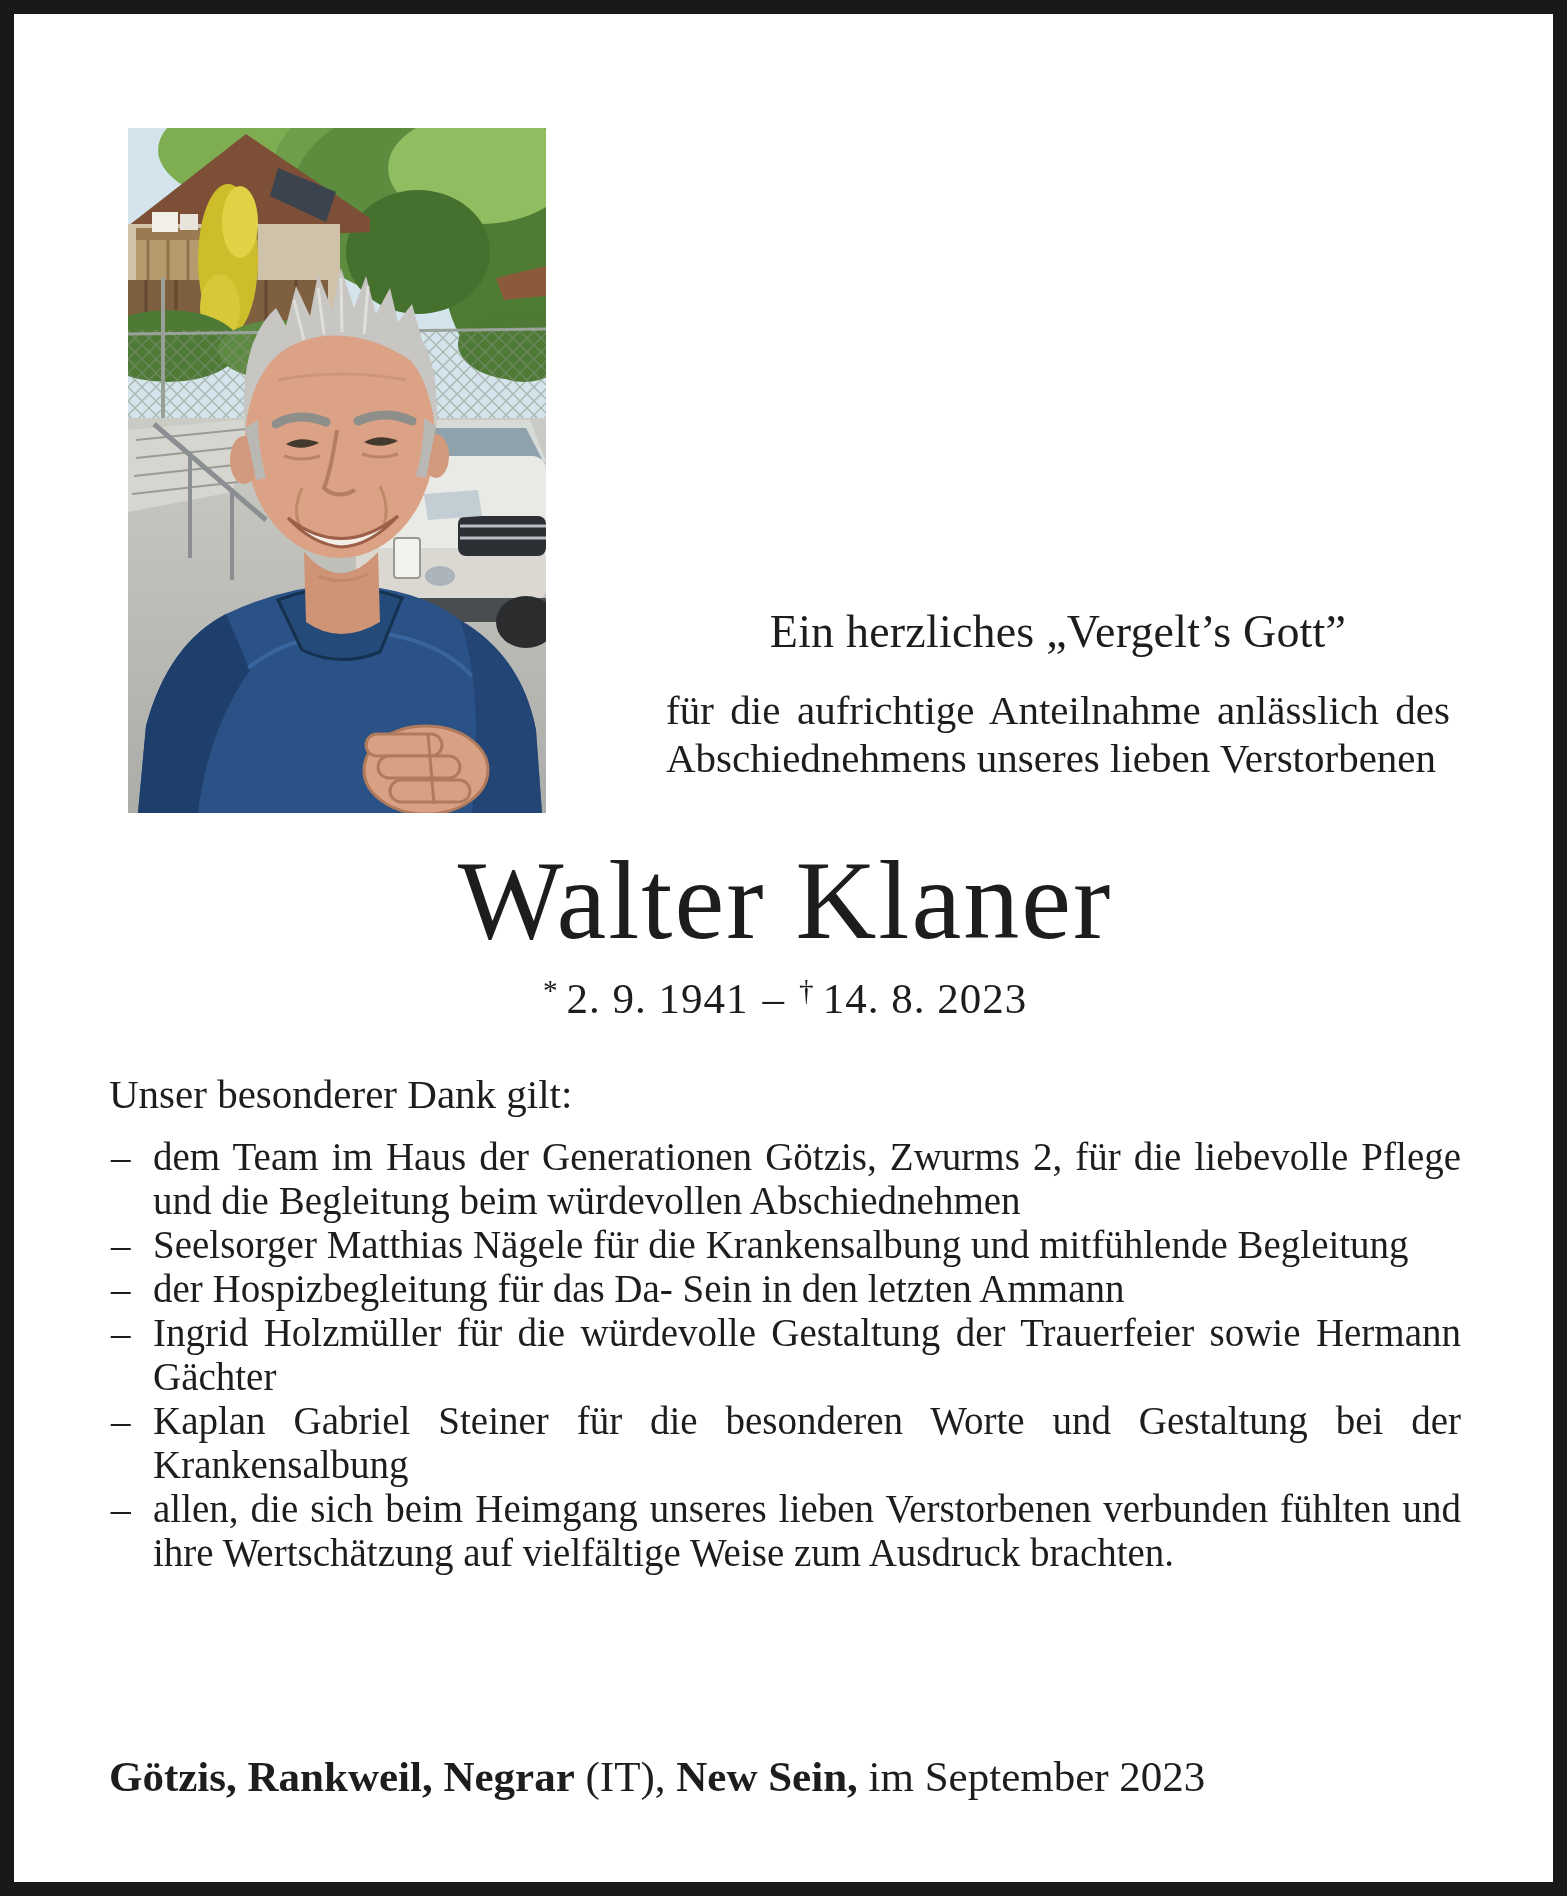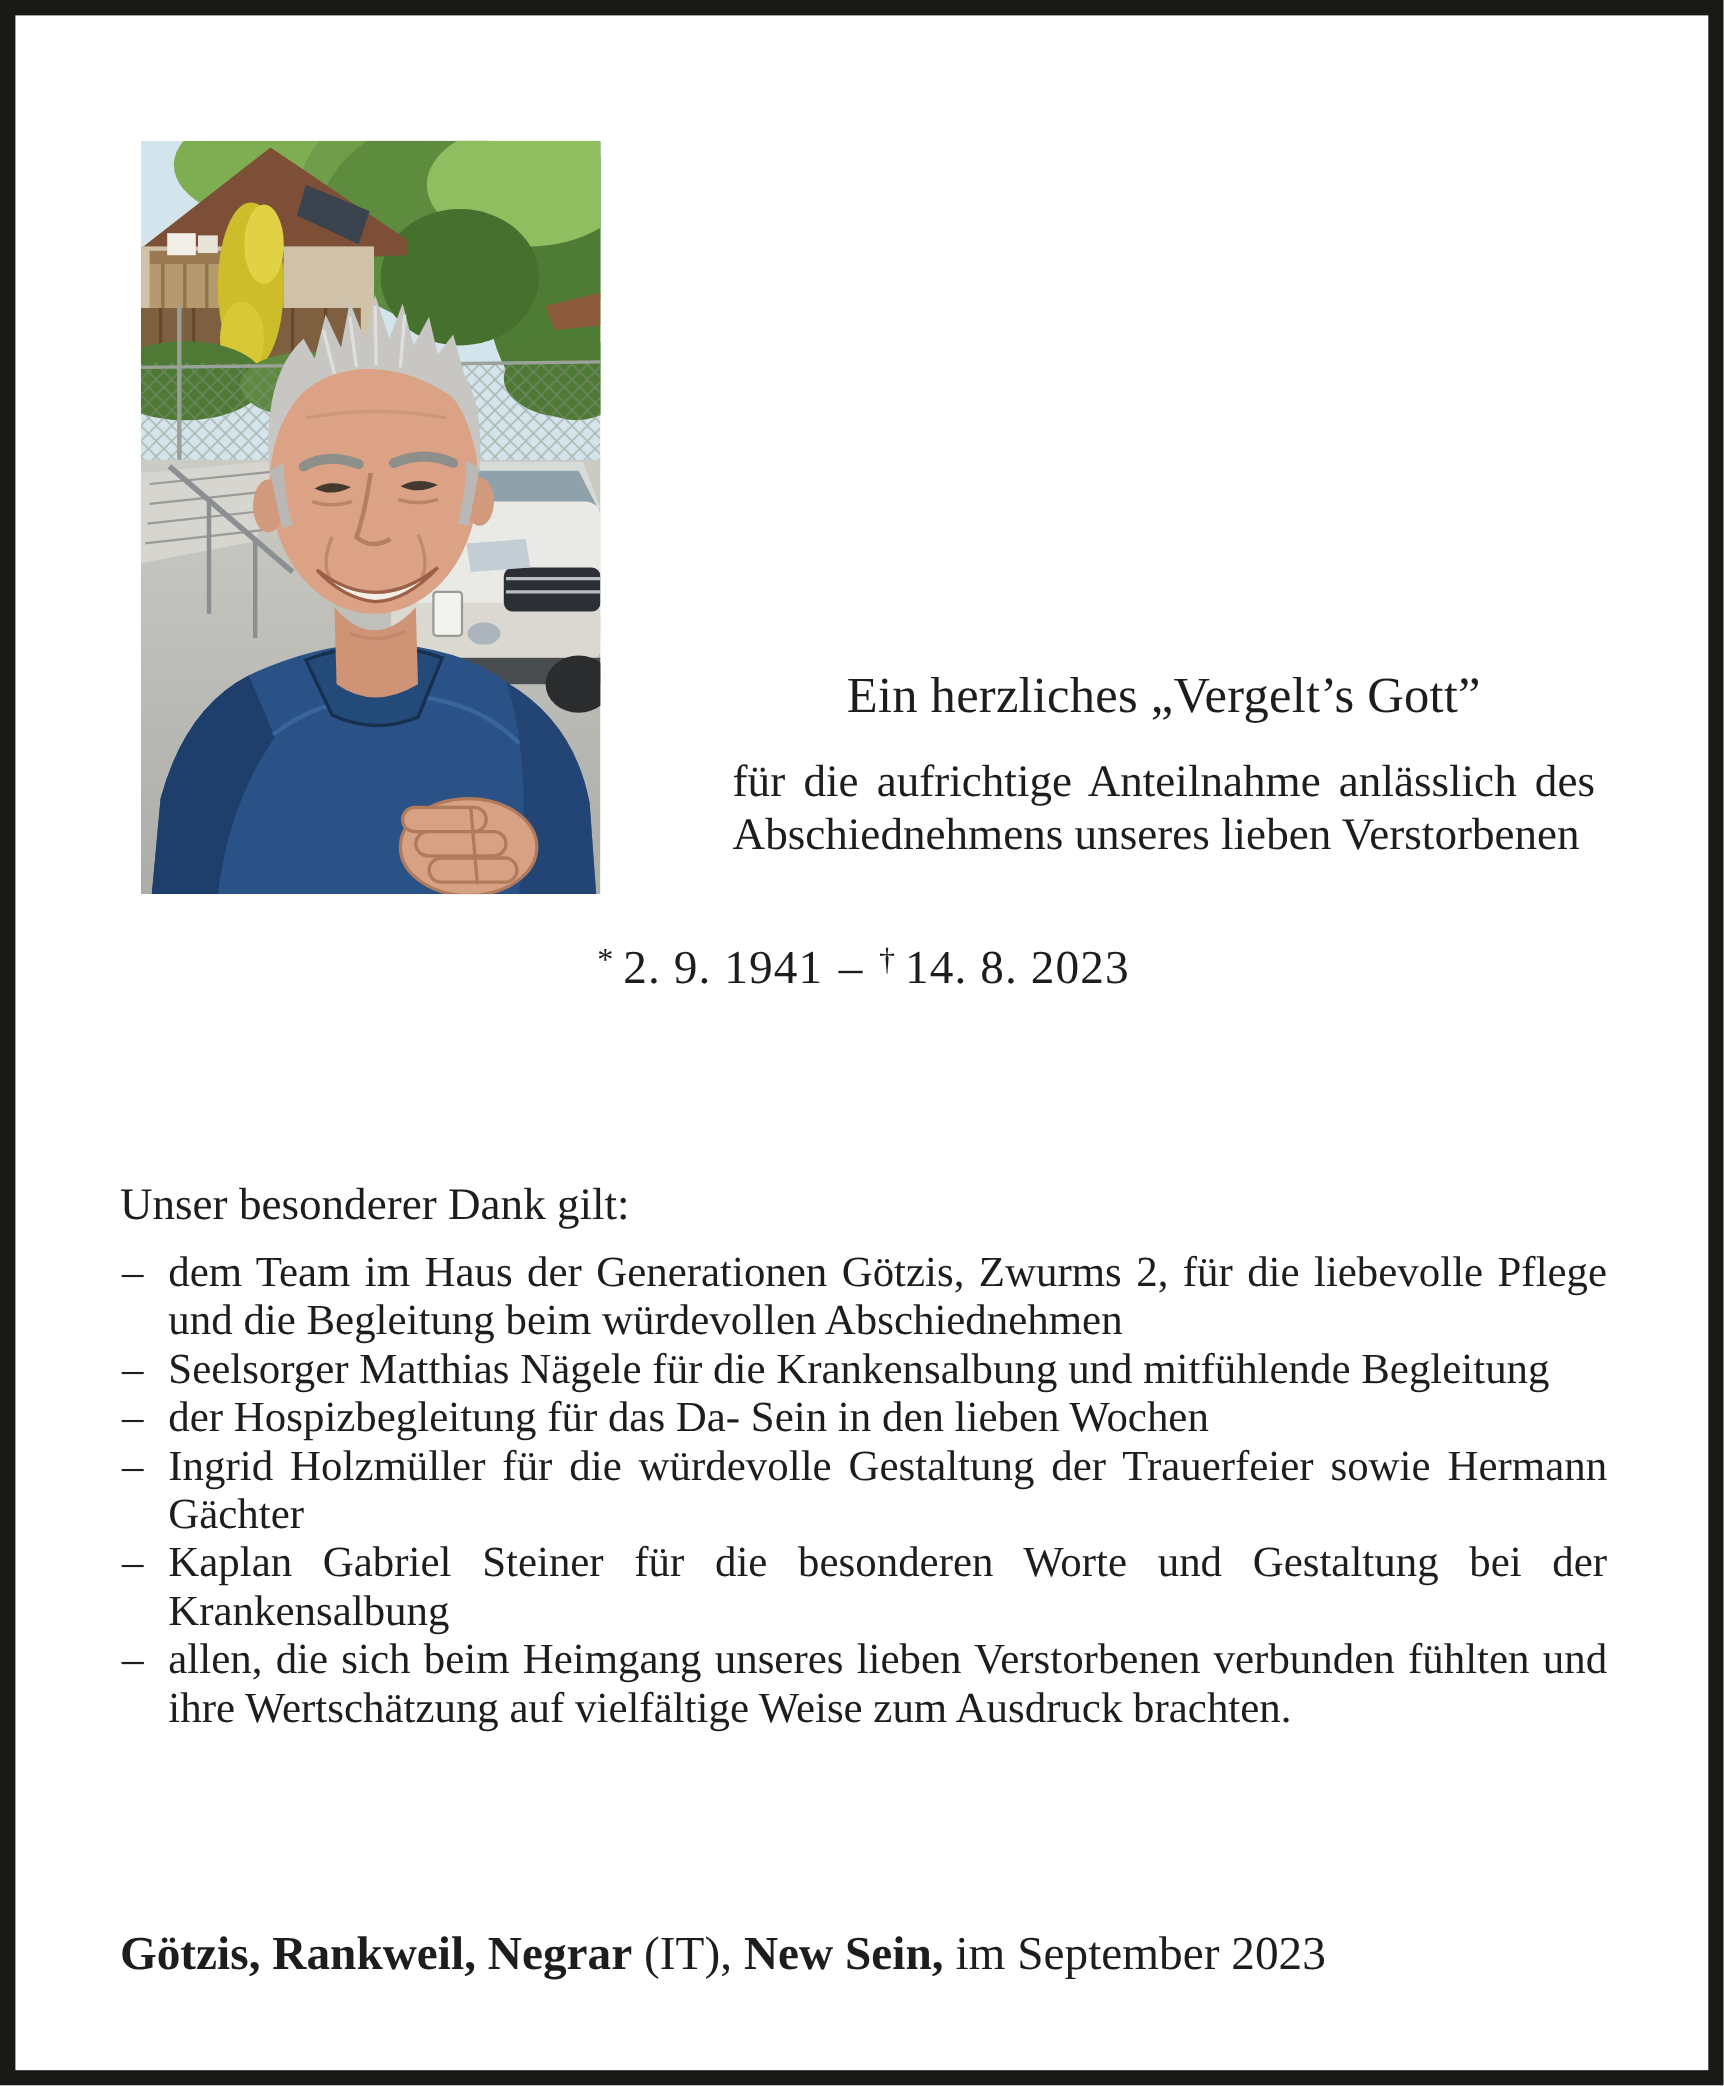--- a/index.html
+++ b/index.html
@@ -196,20 +196,21 @@
       <line x1="300" y1="606" x2="306" y2="676" stroke="#b07a5c" stroke-width="3"></line>
     </svg>
   </figure>
 
   <section class="intro">
     <h2>Ein herzliches „Vergelt’s Gott”</h2>
     <p>für die aufrichtige Anteilnahme anlässlich des Abschiednehmens unseres lieben Verstorbenen</p>
   </section>
 
   <section class="name-block">
+    <h1>Walter Klaner</h1>
     <p class="dates">
       <span class="sym">*</span><span>2. 9. 1941</span><span class="sep">–</span><span class="sym">†</span><span>14. 8. 2023</span>
     </p>
   </section>
 
   <section class="thanks">
     <p class="thanks-heading">Unser besonderer Dank gilt:</p>
     <ul>
 
         <li>
@@ -217,21 +218,21 @@
           <span>dem Team im Haus der Generationen Götzis, Zwurms 2, für die liebevolle Pflege und die Begleitung beim würdevollen Abschiednehmen</span>
         </li>
 
         <li>
           <span class="dash">–</span>
           <span>Seelsorger Matthias Nägele für die Krankensalbung und mitfühlende Begleitung</span>
         </li>
 
         <li>
           <span class="dash">–</span>
-          <span>der Hospizbegleitung für das Da- Sein in den lieben Wochen</span>
+          <span>der Hospizbegleitung für das Da- Sein in den letzten Ammann</span>
         </li>
 
         <li>
           <span class="dash">–</span>
           <span>Ingrid Holzmüller für die würdevolle Gestaltung der Trauerfeier sowie Hermann Gächter</span>
         </li>
 
         <li>
           <span class="dash">–</span>
           <span>Kaplan Gabriel Steiner für die besonderen Worte und Gestaltung bei der Krankensalbung</span>

